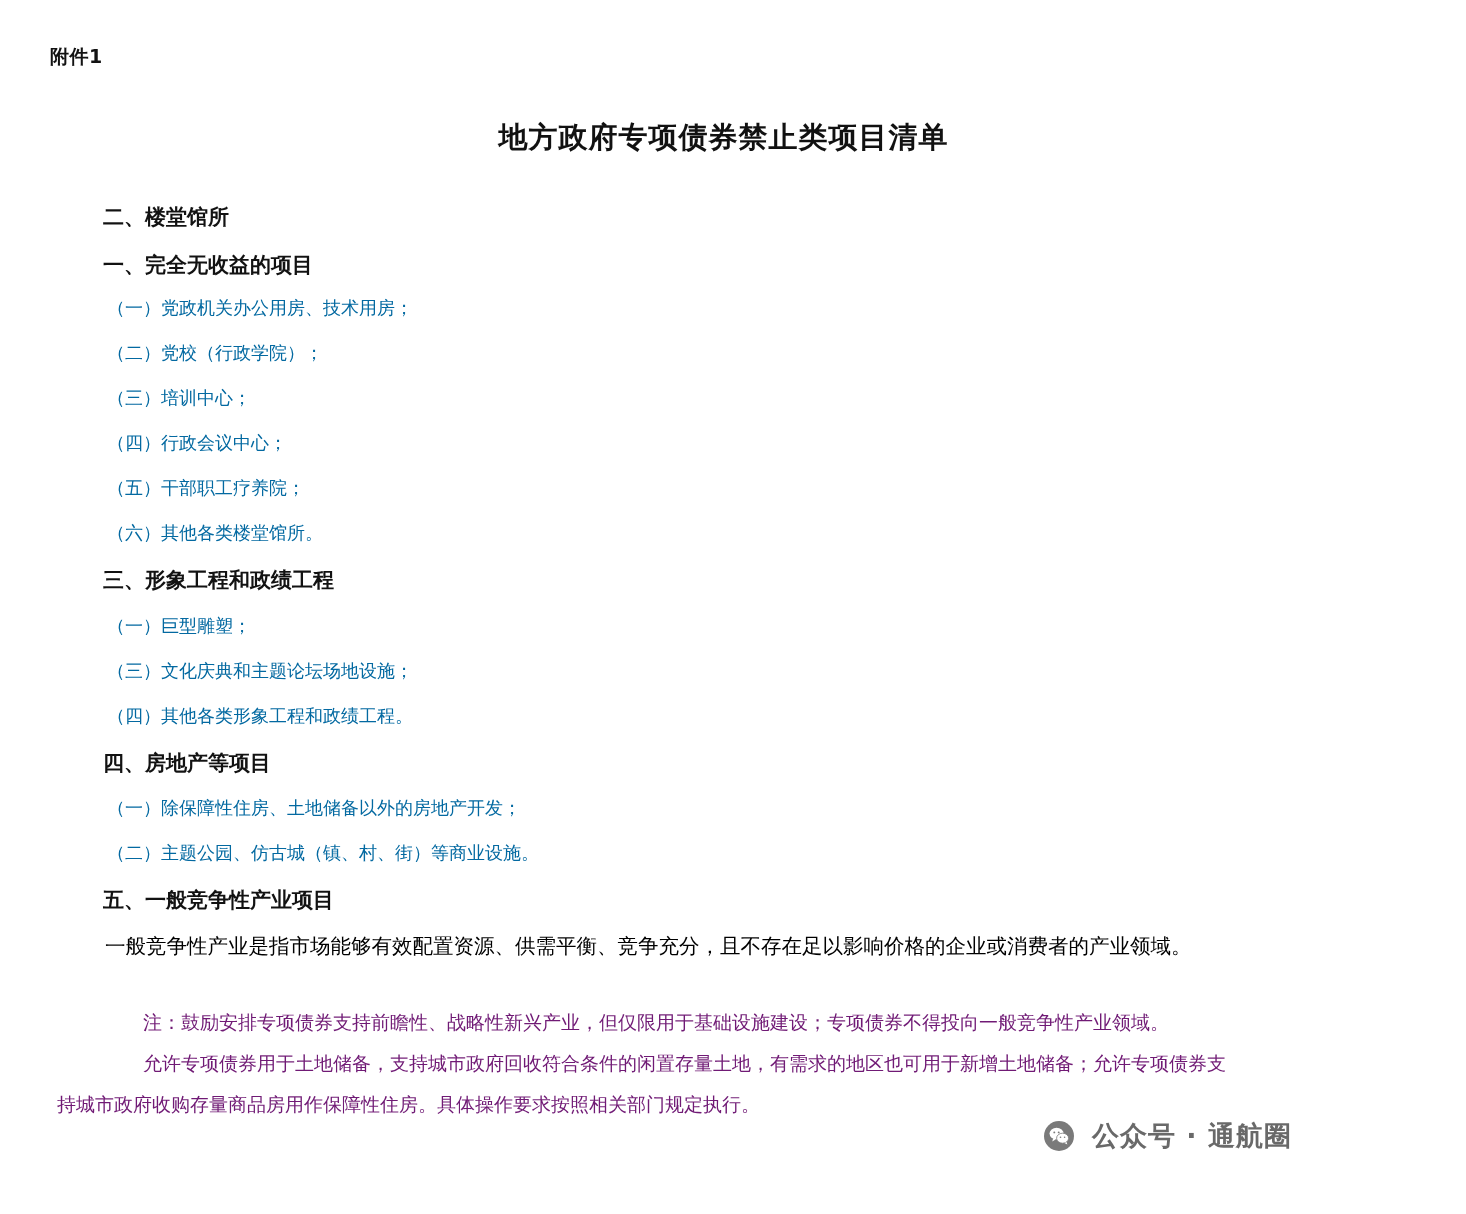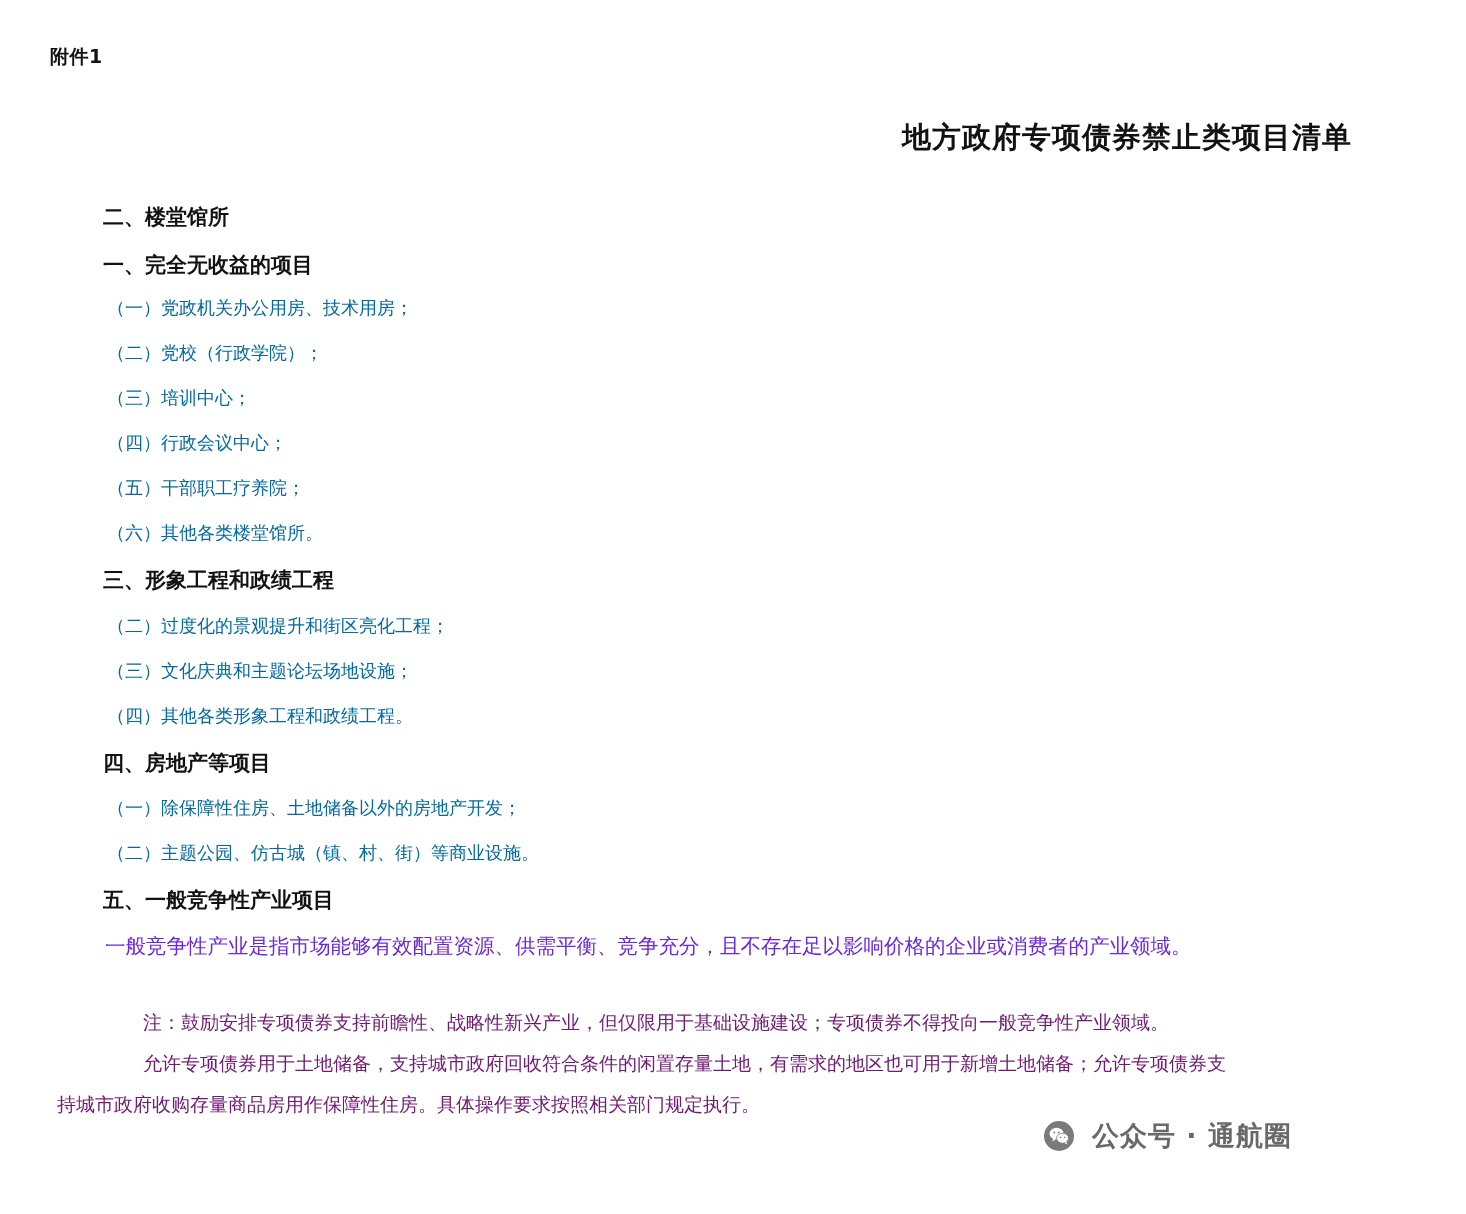--- a/index.html
+++ b/index.html
@@ -25,21 +25,21 @@
   .attachment-label {
     font-family: "DejaVu Sans", "Liberation Sans", sans-serif;
     font-weight: bold;
     font-size: 19px;
     letter-spacing: 0.5px;
     color: #121212;
     margin-left: -45px;
     margin-top: 14px;
   }
   .doc-title {
-    text-align: right;
+    text-align: center;
     font-family: "DejaVu Serif", "Liberation Serif", serif;
     font-weight: bold;
     font-size: 29px;
     letter-spacing: 1px;
     color: #111111;
     margin-top: 48px;
   }
   .body-block {
     margin-top: 44px;
     padding-left: 8px;
@@ -62,21 +62,21 @@
     line-height: 1.5;
     margin: 0 0 18px 0;
     padding-left: 4px;
   }
   .item:last-child {
     margin-bottom: 18px;
   }
   .paragraph {
     font-family: "DejaVu Sans", "Liberation Sans", sans-serif;
     font-size: 20.5px;
-    color: #6d28d9;
+    color: #000000;
     line-height: 1.5;
     margin: 0 0 6px 0;
     padding-left: 2px;
   }
   .notes {
     margin-top: 46px;
     padding-left: 2px;
   }
   .note-line {
     font-family: "DejaVu Serif", "Liberation Serif", serif;
@@ -133,21 +133,21 @@
 
     <div class="section-heading tight">一、完全无收益的项目</div>
     <p class="item">（一）党政机关办公用房、技术用房；</p>
     <p class="item">（二）党校（行政学院）；</p>
     <p class="item">（三）培训中心；</p>
     <p class="item">（四）行政会议中心；</p>
     <p class="item">（五）干部职工疗养院；</p>
     <p class="item">（六）其他各类楼堂馆所。</p>
 
     <div class="section-heading">三、形象工程和政绩工程</div>
-    <p class="item">（二）过度化的景观提升和街区亮化工程；</p>
+    <p class="item">（一）巨型雕塑；</p>
     <p class="item">（三）文化庆典和主题论坛场地设施；</p>
     <p class="item">（四）其他各类形象工程和政绩工程。</p>
 
     <div class="section-heading">四、房地产等项目</div>
     <p class="item">（一）除保障性住房、土地储备以外的房地产开发；</p>
     <p class="item">（二）主题公园、仿古城（镇、村、街）等商业设施。</p>
 
     <div class="section-heading tight">五、一般竞争性产业项目</div>
     <p class="paragraph">一般竞争性产业是指市场能够有效配置资源、供需平衡、竞争充分，且不存在足以影响价格的企业或消费者的产业领域。</p>
 

